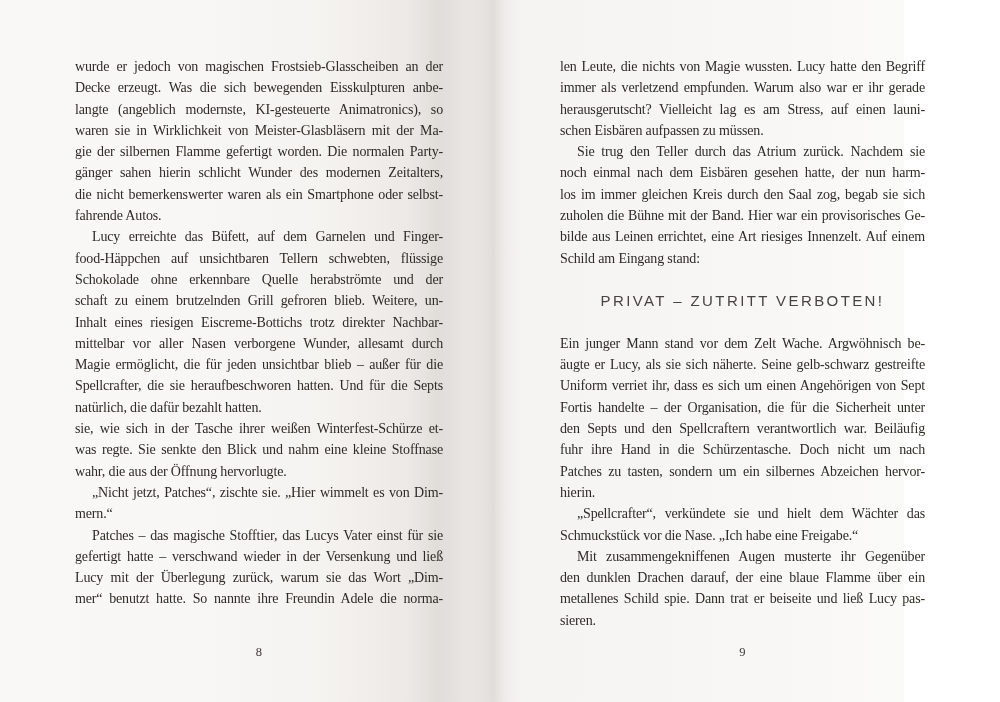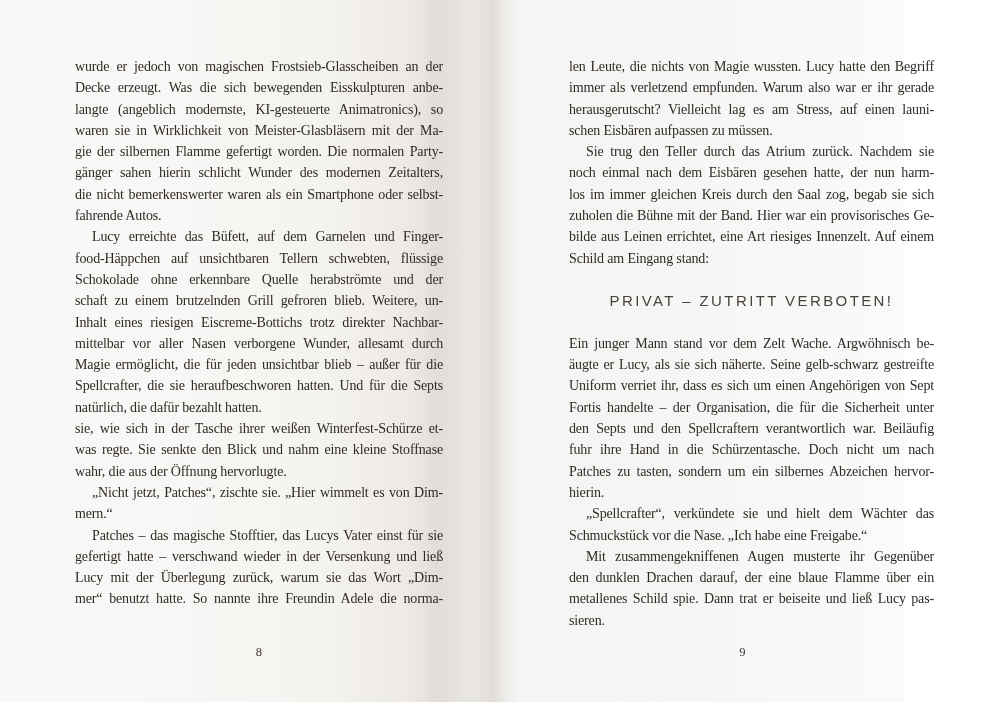--- a/index.html
+++ b/index.html
@@ -18,21 +18,21 @@
   }
 
   .text-block {
     position: absolute;
     top: 56px;
     font-size: 14px;
     line-height: 21.3px;
     letter-spacing: -0.15px;
   }
   .text-block.left  { left: 75px;  width: 368px; }
-  .text-block.right { left: 560px; width: 365px; margin-left: 9px; }
+  .text-block.right { left: 560px; width: 365px; }
 
   .line {
     height: 21.3px;
     text-align: justify;
     text-align-last: justify;
     white-space: nowrap;
     overflow: visible;
   }
   .line.last {
     text-align: center;

